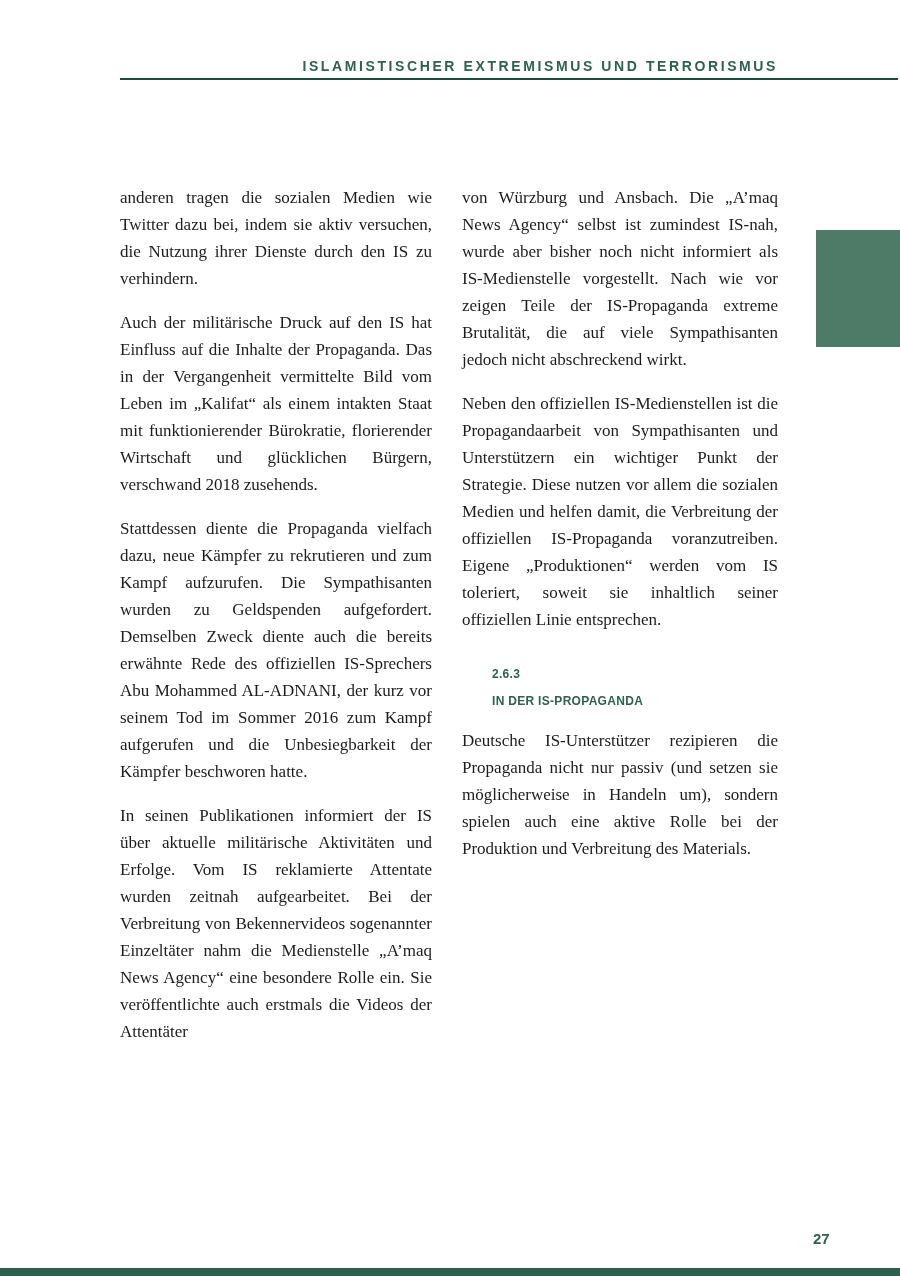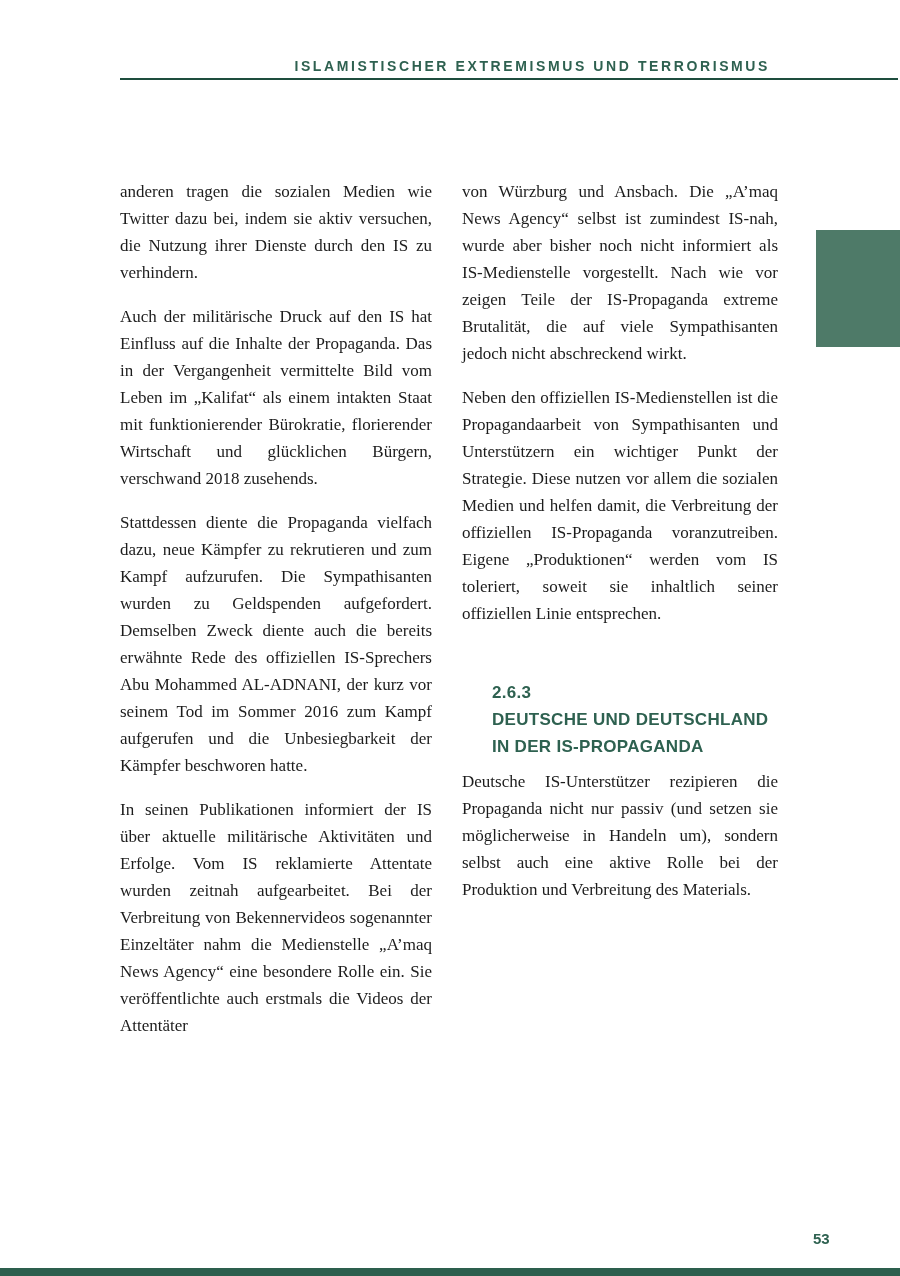--- a/index.html
+++ b/index.html
@@ -14,21 +14,21 @@
     background: #ffffff;
     font-family: "Liberation Serif", serif;
     overflow: hidden;
     margin: 0 auto;
   }
 
   
   .header-title {
     position: absolute;
     top: 58px;
-    left: 112px;
+    left: 120px;
     width: 658px;
     text-align: right;
     font-family: "Liberation Sans", sans-serif;
     font-weight: bold;
     font-size: 14px;
     letter-spacing: 2.6px;
     color: #2e6150;
     white-space: nowrap;
   }
   .header-rule {
@@ -47,33 +47,33 @@
   }
   .col-left {
     left: 120px;
     width: 312px;
   }
   .col-right {
     left: 462px;
     width: 316px;
   }
   .col p {
-    margin: 6px 0 17px 0;
+    margin: 12px 0 17px 0;
     font-size: 17px;
     line-height: 27px;
     text-align: justify;
     color: #1c1c1c;
   }
 
   
   .section-heading {
-    margin: 52px 0 8px 30px;
+    margin: 28px 0 8px 30px;
     font-family: "Liberation Sans", sans-serif;
     font-weight: bold;
-    font-size: 17px;
+    font-size: 12px;
     line-height: 27px;
     color: #2e6150;
     letter-spacing: 0.3px;
   }
 
   
   .side-tab {
     position: absolute;
     top: 230px;
     right: 0;
@@ -117,26 +117,25 @@
     <p>Stattdessen diente die Propaganda vielfach dazu, neue Kämpfer zu rekrutieren und zum Kampf aufzurufen. Die Sympathisanten wurden zu Geldspenden aufgefordert. Demselben Zweck diente auch die bereits erwähnte Rede des offiziellen IS-Sprechers Abu Mohammed AL-ADNANI, der kurz vor seinem Tod im Sommer 2016 zum Kampf aufgerufen und die Unbesiegbarkeit der Kämpfer beschworen hatte.</p>
     <p>In seinen Publikationen informiert der IS über aktuelle militärische Aktivitäten und Erfolge. Vom IS reklamierte Attentate wurden zeitnah aufgearbeitet. Bei der Verbreitung von Bekennervideos sogenannter Einzeltäter nahm die Medienstelle „A’maq News Agency“ eine besondere Rolle ein. Sie veröffentlichte auch erstmals die Videos der Attentäter</p>
   </div>
 
   <div class="col col-right">
     <p>von Würzburg und Ansbach. Die „A’maq News Agency“ selbst ist zumindest IS-nah, wurde aber bisher noch nicht informiert als IS-Medienstelle vorgestellt. Nach wie vor zeigen Teile der IS-Propaganda extreme Brutalität, die auf viele Sympathisanten jedoch nicht abschreckend wirkt.</p>
     <p>Neben den offiziellen IS-Medienstellen ist die Propagandaarbeit von Sympathisanten und Unterstützern ein wichtiger Punkt der Strategie. Diese nutzen vor allem die sozialen Medien und helfen damit, die Verbreitung der offiziellen IS-Propaganda voranzutreiben. Eigene „Produktionen“ werden vom IS toleriert, soweit sie inhaltlich seiner offiziellen Linie entsprechen.</p>
 
     <div class="section-heading">
       <div>2.6.3</div>
-      <div>DEUTSCHE UND DEUTSCHLAND</div>
       <div>IN DER IS-PROPAGANDA</div>
     </div>
 
-    <p>Deutsche IS-Unterstützer rezipieren die Propaganda nicht nur passiv (und setzen sie möglicherweise in Handeln um), sondern selbst auch eine aktive Rolle bei der Produktion und Verbreitung des Materials.</p>
+    <p>Deutsche IS-Unterstützer rezipieren die Propaganda nicht nur passiv (und setzen sie möglicherweise in Handeln um), sondern spielen auch eine aktive Rolle bei der Produktion und Verbreitung des Materials.</p>
   </div>
 
   <div class="side-tab"></div>
 
-  <div class="page-number">53</div>
+  <div class="page-number">27</div>
 
   <div class="footer-bar"></div>
 
 </div>
 
 </body></html>

